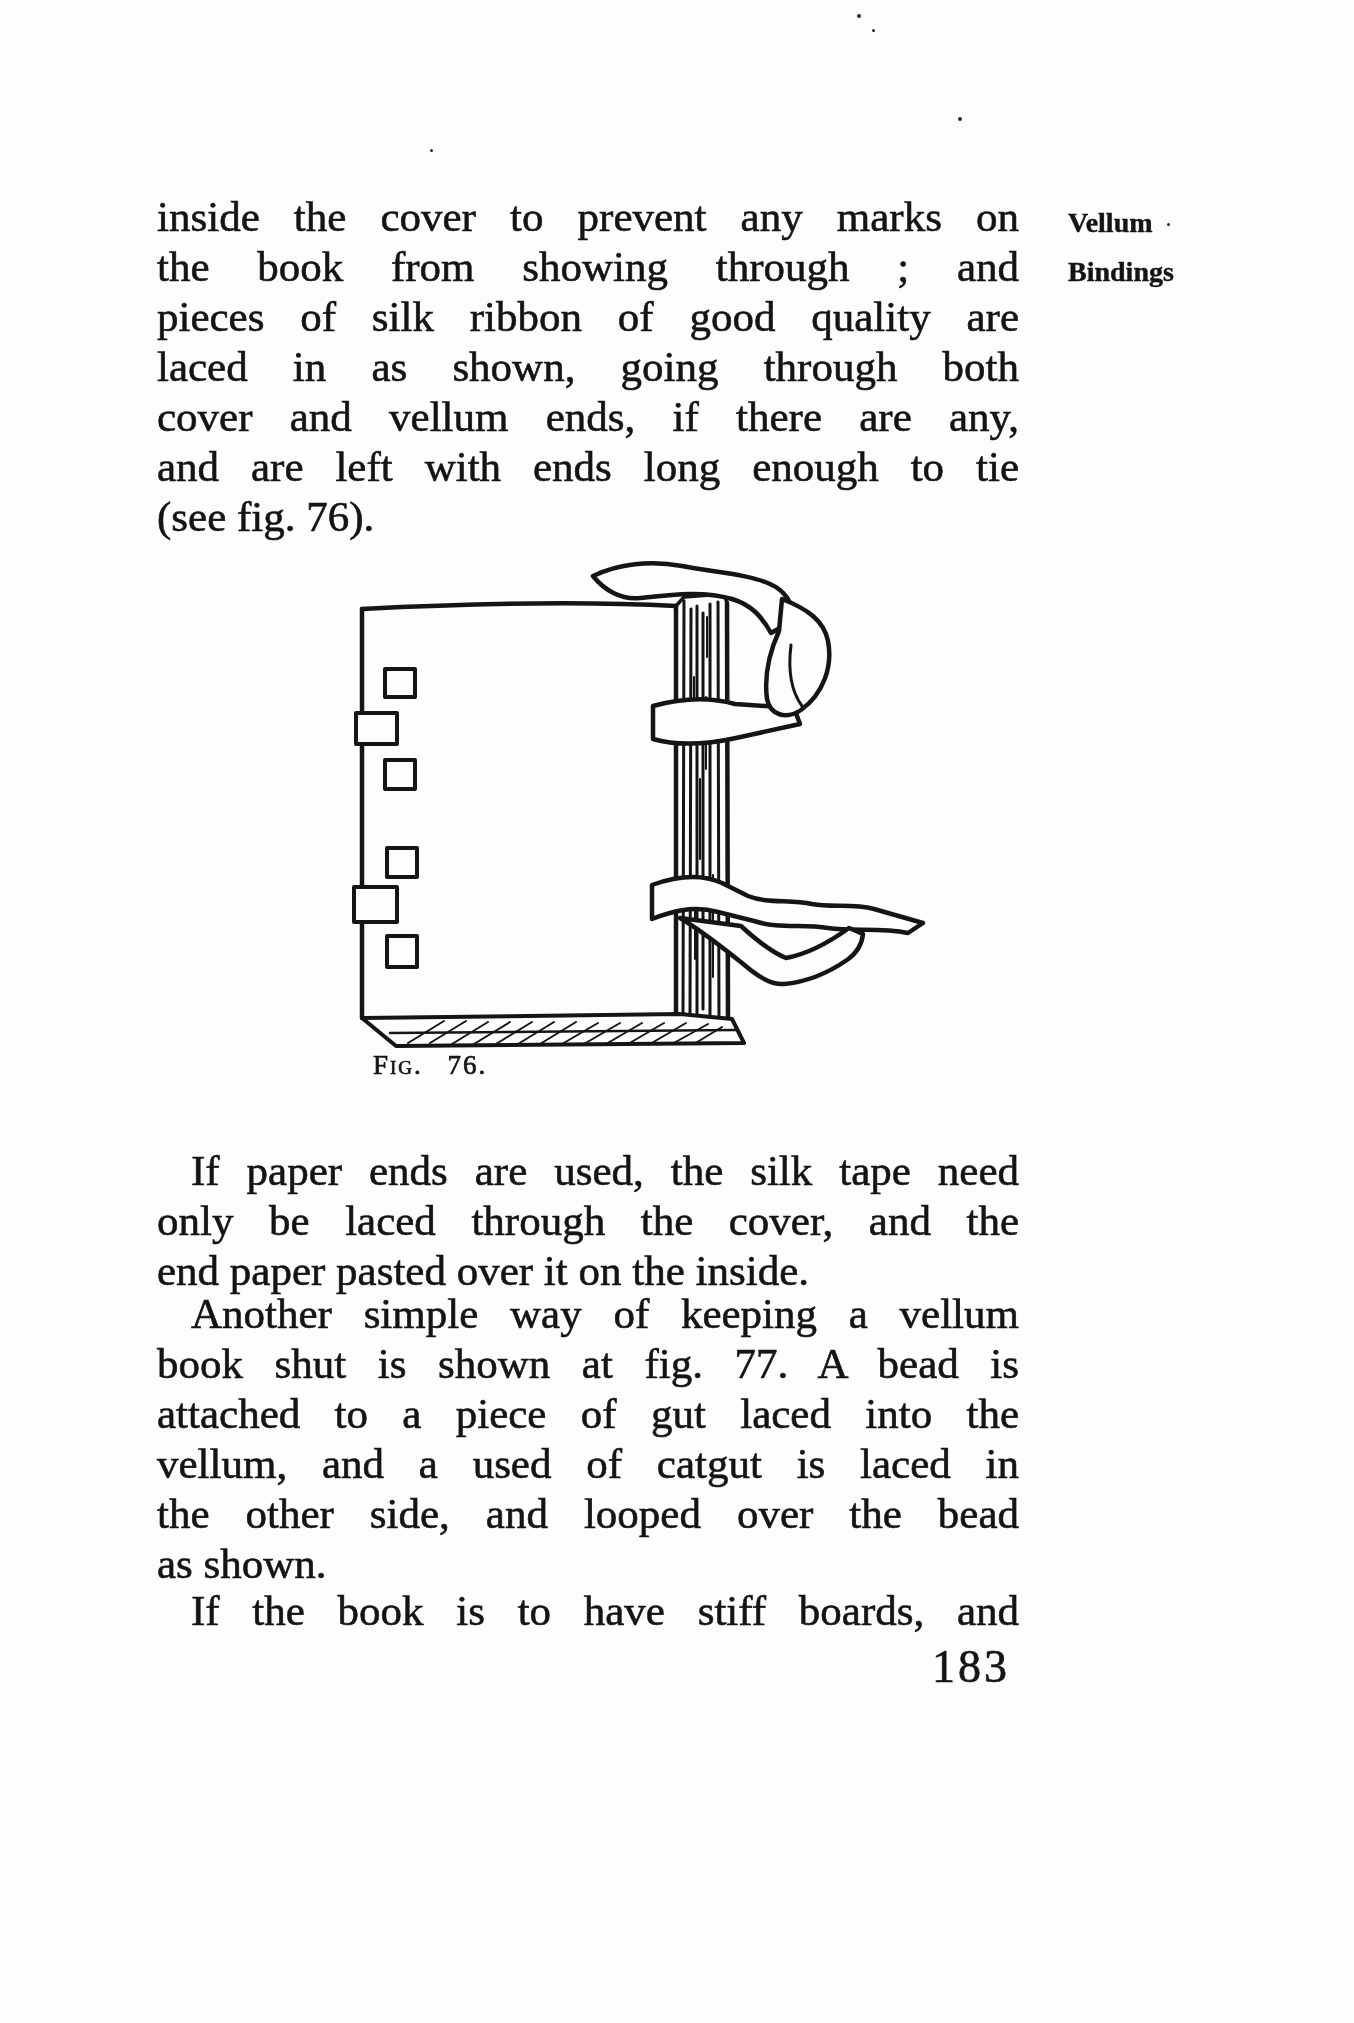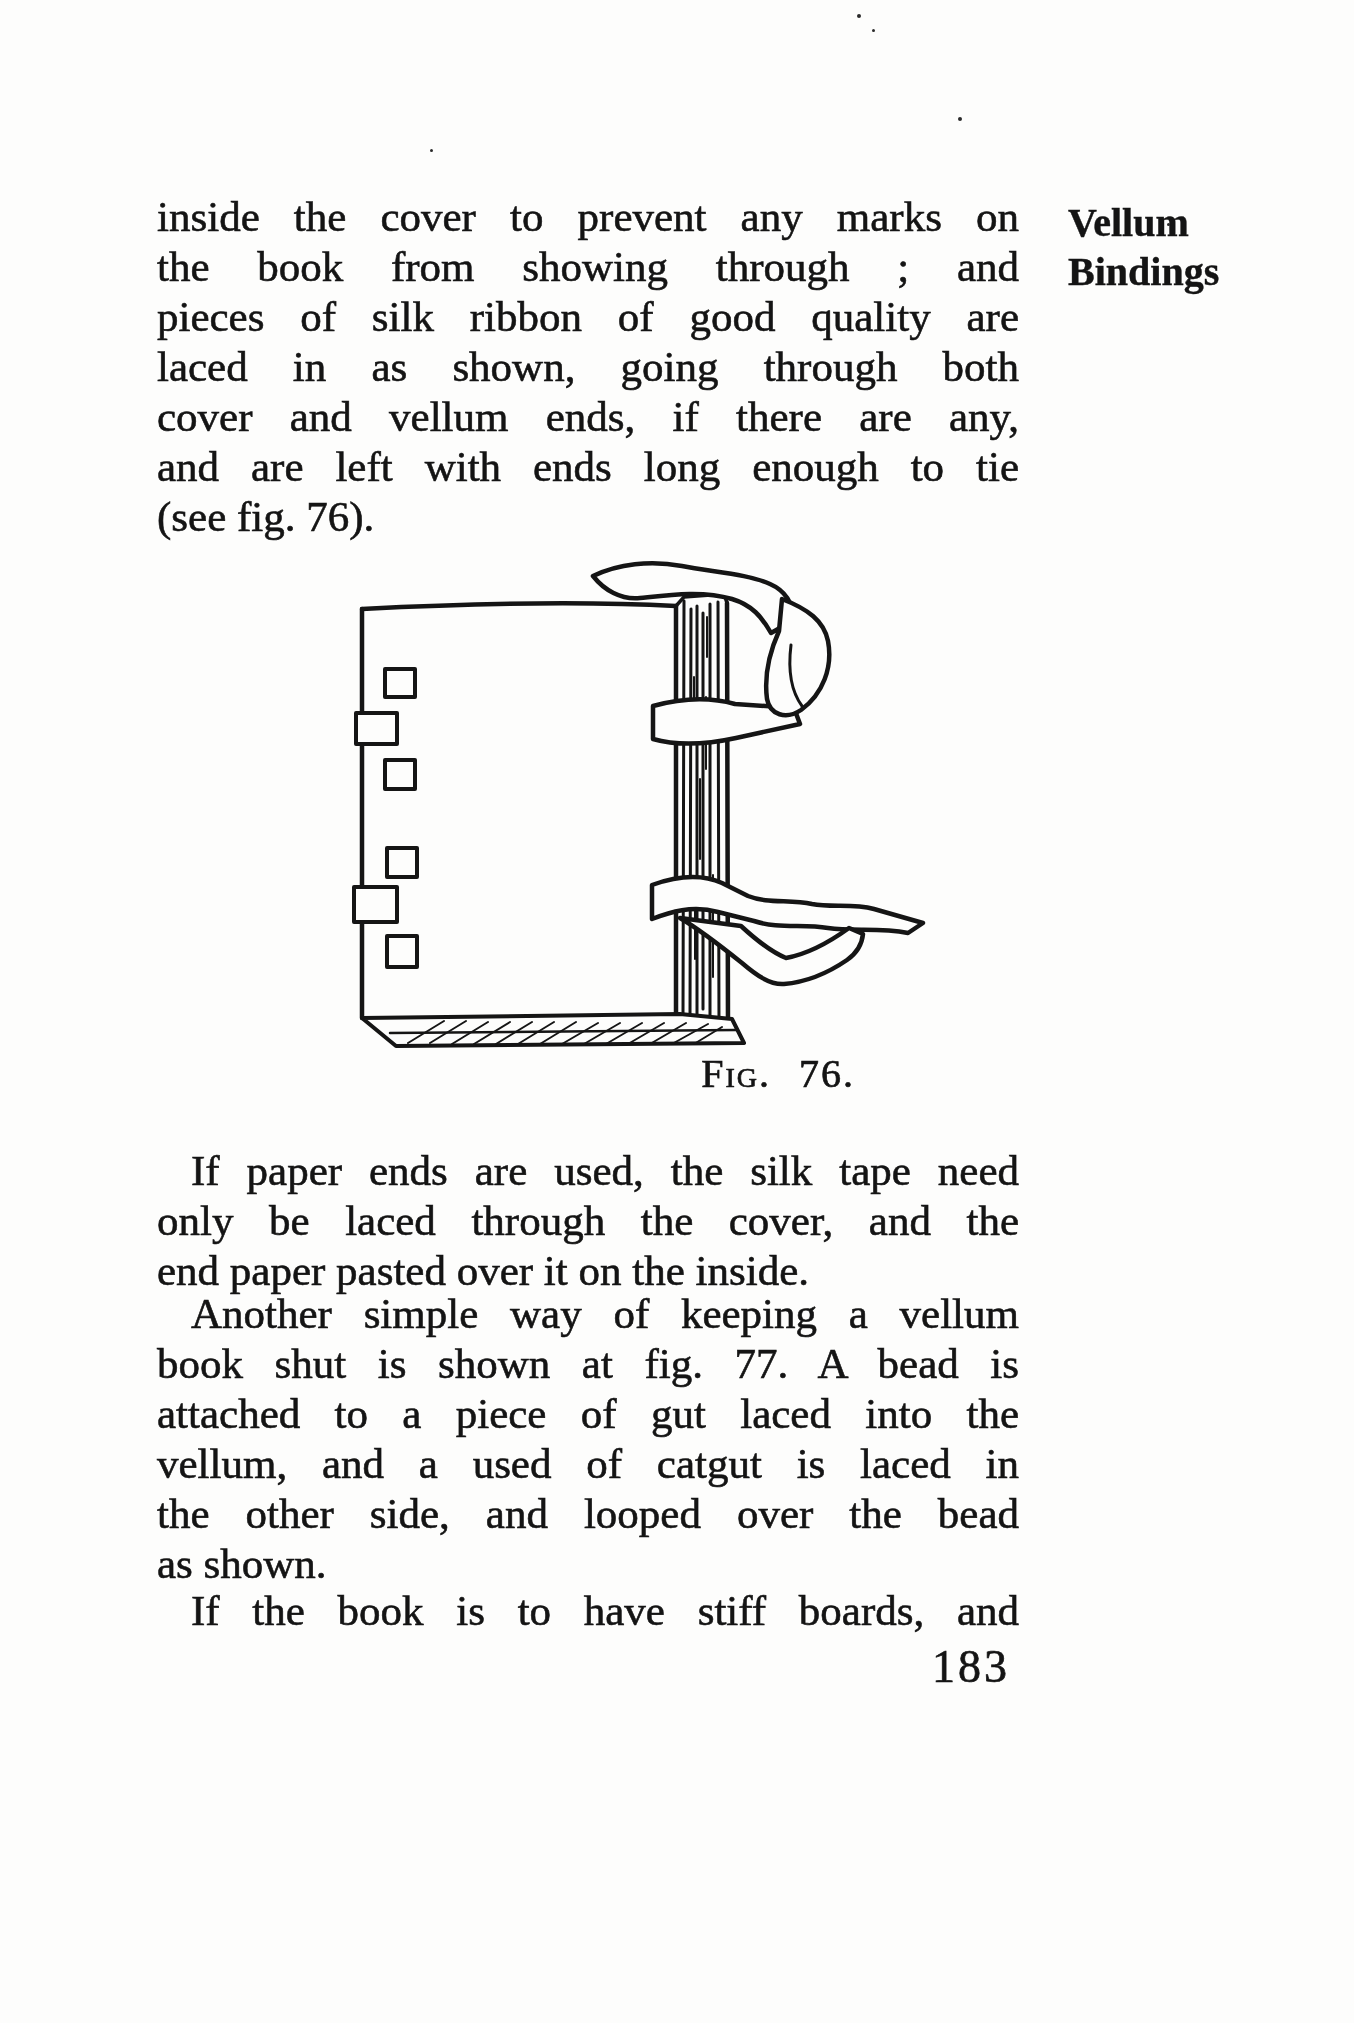--- a/index.html
+++ b/index.html
@@ -21,29 +21,29 @@
   }
   .bline.last{text-align:center;text-align-last:left;}
   .bline.indent{text-indent:34px;}
   #para1{top:192px;}
   #para2{top:1146px;}
   #para3{top:1289px;}
   #para4{top:1586px;}
   
   .margin-note{
     position:absolute;left:1068px;top:198px;width:200px;
-    font-size:40px;line-height:49px;font-weight:bold;
+    font-size:28px;line-height:49px;font-weight:bold;
     -webkit-text-stroke:0.4px #141414;
   }
   .margin-note div{white-space:nowrap;}
   
   .figure-wrap{position:absolute;left:350px;top:557px;width:590px;height:500px;}
   .figure-caption{
-    position:absolute;left:355px;top:1050px;width:500px;
-    text-align:right;font-size:40px;font-variant:small-caps;
+    position:absolute;left:373px;top:1050px;width:500px;
+    text-align:left;font-size:27px;font-variant:small-caps;
     letter-spacing:2px;word-spacing:16px;
     -webkit-text-stroke:0.7px #141414;
   }
   
   .page-number{
     position:absolute;left:901px;top:1640px;
     font-size:46px;letter-spacing:3px;margin-left:31px;
     -webkit-text-stroke:0.7px #141414;
   }
   

